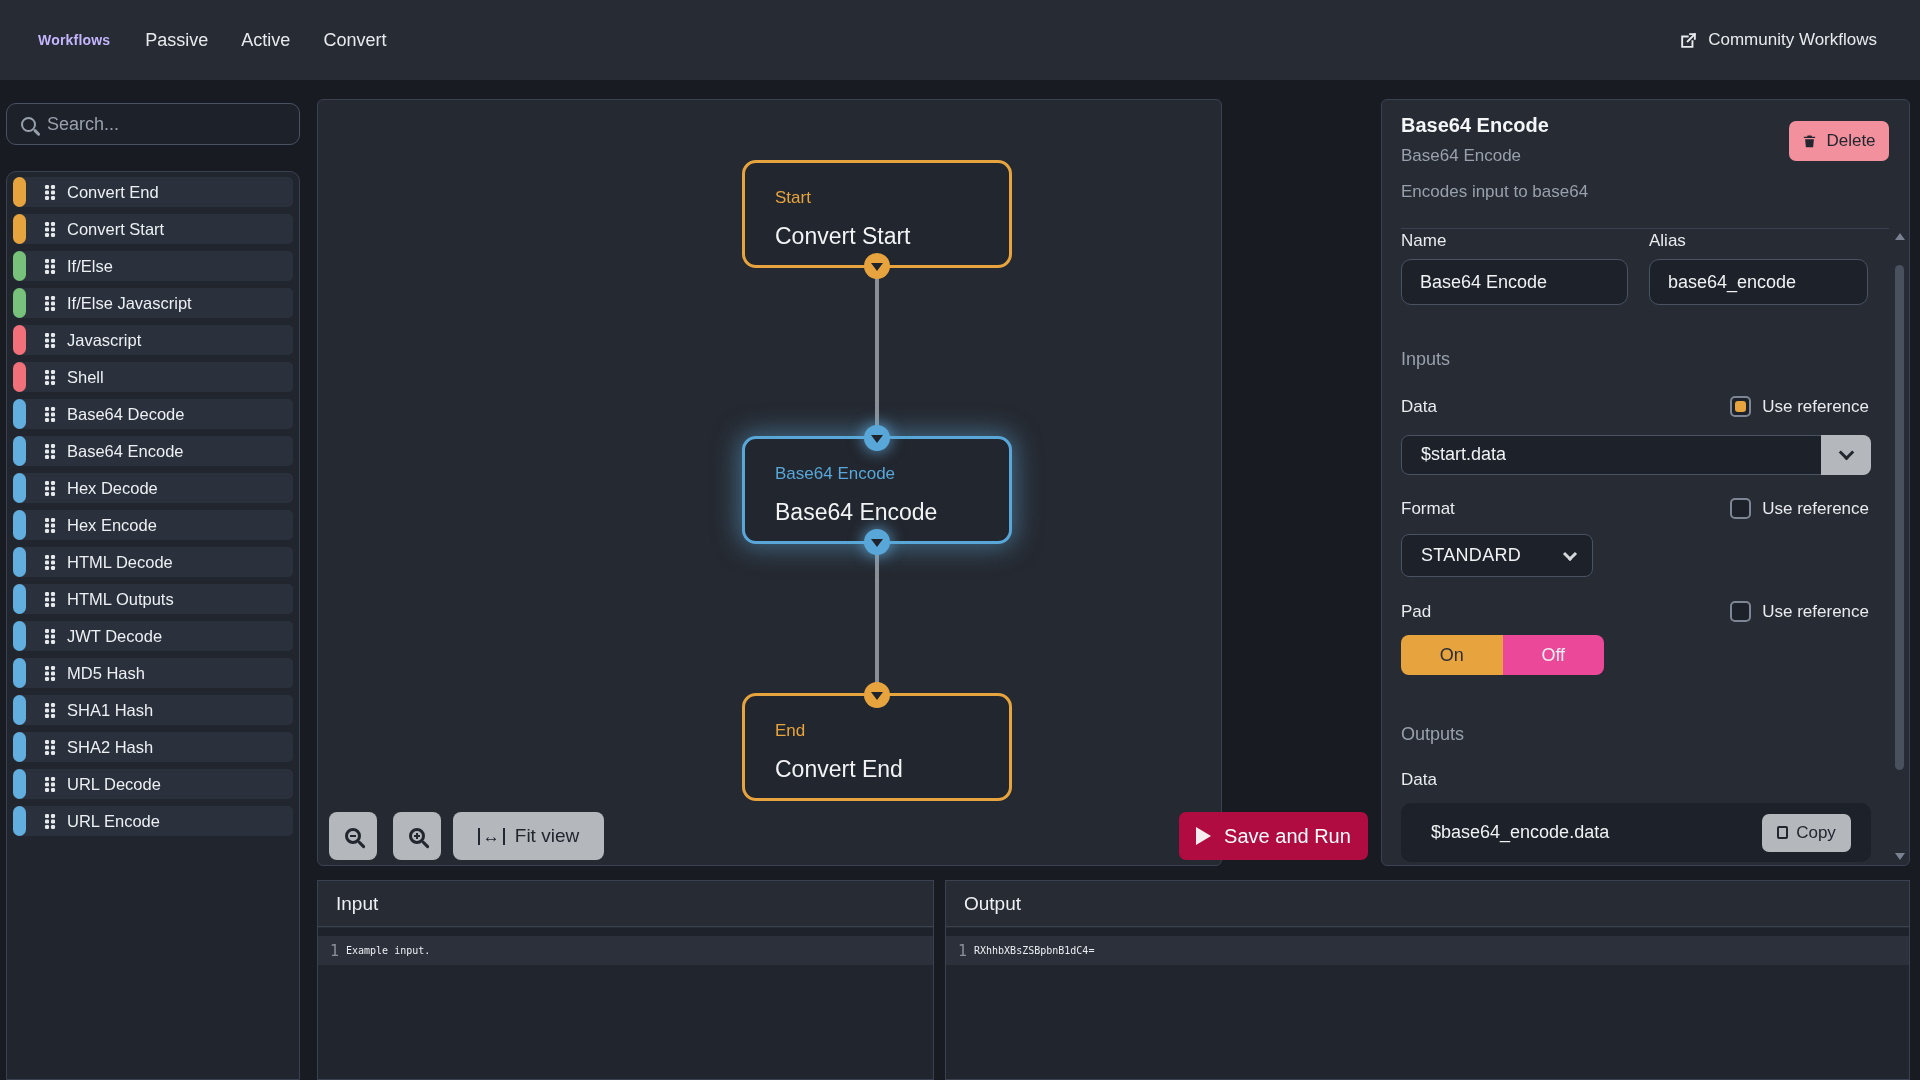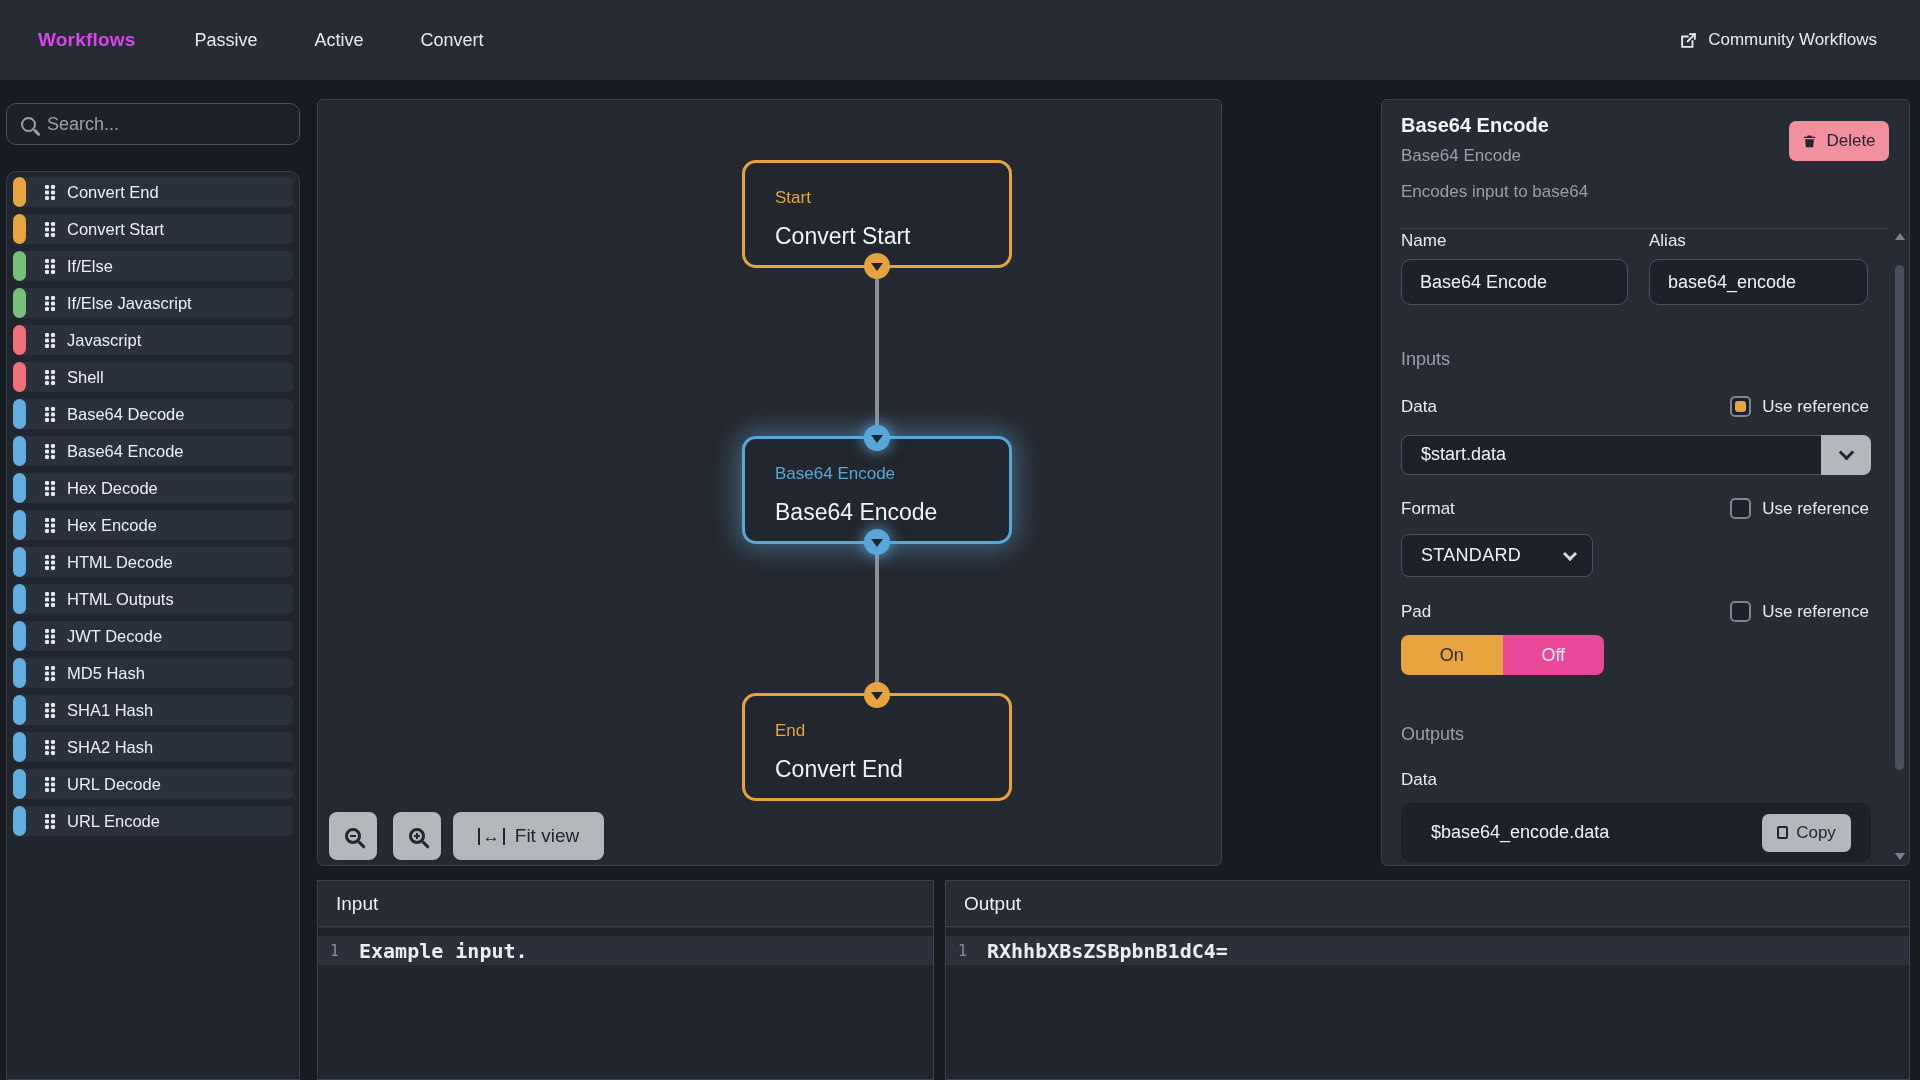--- a/index.html
+++ b/index.html
@@ -2,23 +2,23 @@
 <html style="--page-bg: #181b21; --panel-bg: #262b34; --canvas-bg: #252931; --node-bg: #22262e; --item-bg: #2b313c; --input-bg: #1d2129; --input-border: #4a5262; --border: #3a4150; --gray-text: #99a0ab; --orange: #e7a43e; --green: #77c17b; --pink: #f1707a; --blue: #62aede; --node-blue: #58a7d8; --crimson: #b10c41; --delete-pink: #f2919d; --gray-btn: #b4b7bb; --dark-icon: #22262e; --edge: #8b9097;"><head>
 <meta charset="utf-8">
 <style>
   * { margin:0; padding:0; box-sizing:border-box; }
   body { background:#0e1014; font-family:"Liberation Sans","DejaVu Sans",sans-serif; }
   .screen { position:relative; width:1920px; height:1080px; background:var(--page-bg); overflow:hidden; }
 
   
   .nav { position:absolute; left:0; top:0; width:1920px; height:80px; background:var(--panel-bg);
          display:flex; align-items:center; padding:0 43px 0 38px; }
-  .brand { font-size:19px; font-weight:bold; color:#d946ef; letter-spacing:.2px; }
+  .brand { font-size:14px; font-weight:bold; color:#c4b5fd; letter-spacing:.2px; }
   .tabs { display:flex; gap:33px; margin-left:35px; }
-  .tabs span { font-size:18px; color:#e8eaed; cursor:default;margin-left:24px; }
+  .tabs span { font-size:18px; color:#e8eaed; cursor:default; }
   .community { margin-left:auto; display:flex; align-items:center; gap:10px; color:#e8eaed; font-size:17px; }
 
   
   .search-box { position:absolute; left:6px; top:103px; width:294px; height:42px; background:var(--input-bg);
                 border:1.5px solid var(--input-border); border-radius:10px; display:flex; align-items:center; padding:0 14px; }
   .search-box .placeholder { color:var(--gray-text); font-size:18px; margin-left:11px; }
   .mag { position:relative; width:15px; height:15px; border:2.5px solid var(--gray-text); border-radius:50%; flex:none; }
   .mag::after { content:""; position:absolute; width:8px; height:2.5px; background:var(--gray-text);
                 transform:rotate(45deg); right:-7px; bottom:-4px; border-radius:2px; }
   .palette { position:absolute; left:6px; top:171px; width:294px; height:909px; background:#21252e;
@@ -142,21 +142,21 @@
   .io-panel { position:absolute; top:880px; height:200px; background:var(--panel-bg); border:1px solid var(--border); }
   .io-input { left:317px; width:617px; }
   .io-output { left:945px; width:965px; }
   .io-header { height:46px; display:flex; align-items:center; padding:0 18px; font-size:19px; color:#edeff2;
                border-bottom:1px solid #3b424e; }
   .io-body { position:absolute; top:47px; bottom:0; left:0; right:0; background:#21252e; }
   .io-strip { height:8px; background:#1e222a; }
   .code-row { height:29px; background:#2b303b; display:flex; align-items:center;
               font-family:"DejaVu Sans Mono","Liberation Mono",monospace; }
   .code-row .ln { width:22px; padding-left:12px; color:#8a9099; font-size:15px; }
-  .code-row .code { margin-left:19px; color:#eceff2; font-size:20px; font-weight:700; }
+  .code-row .code { margin-left:6px; color:#eceff2; font-size:10px; font-weight:400; }
 </style>
 </head>
 <body>
 
 <div class="screen">
 
   <header class="nav">
     <span class="brand">Workflows</span>
     <nav class="tabs">
       <span>Passive</span>
@@ -311,20 +311,24 @@
       <span class="mag-dark">
           <i class="hbar"></i>
           <i class="vbar"></i>
         </span>
     </button>
     <button class="cbtn btn-fit">
       <span class="fit-icon">↔</span>
       <span class="flabel">Fit view</span>
     </button>
 
+    <button class="run-btn">
+      <i class="play"></i>
+      <span class="rlabel">Save and Run</span>
+    </button>
   </div>
 
   <aside class="inspector">
     <div class="insp-head">
       <div class="insp-title">Base64 Encode</div>
       <div class="insp-sub">Base64 Encode</div>
       <div class="insp-desc">Encodes input to base64</div>
       <button class="delete-btn">
         <svg width="15" height="16" viewBox="0 0 24 24" fill="#22262e">
           <path d="M9 3h6l1 2h5v2H3V5h5l1-2zM5 9h14l-1.2 13H6.2L5 9z"></path>

